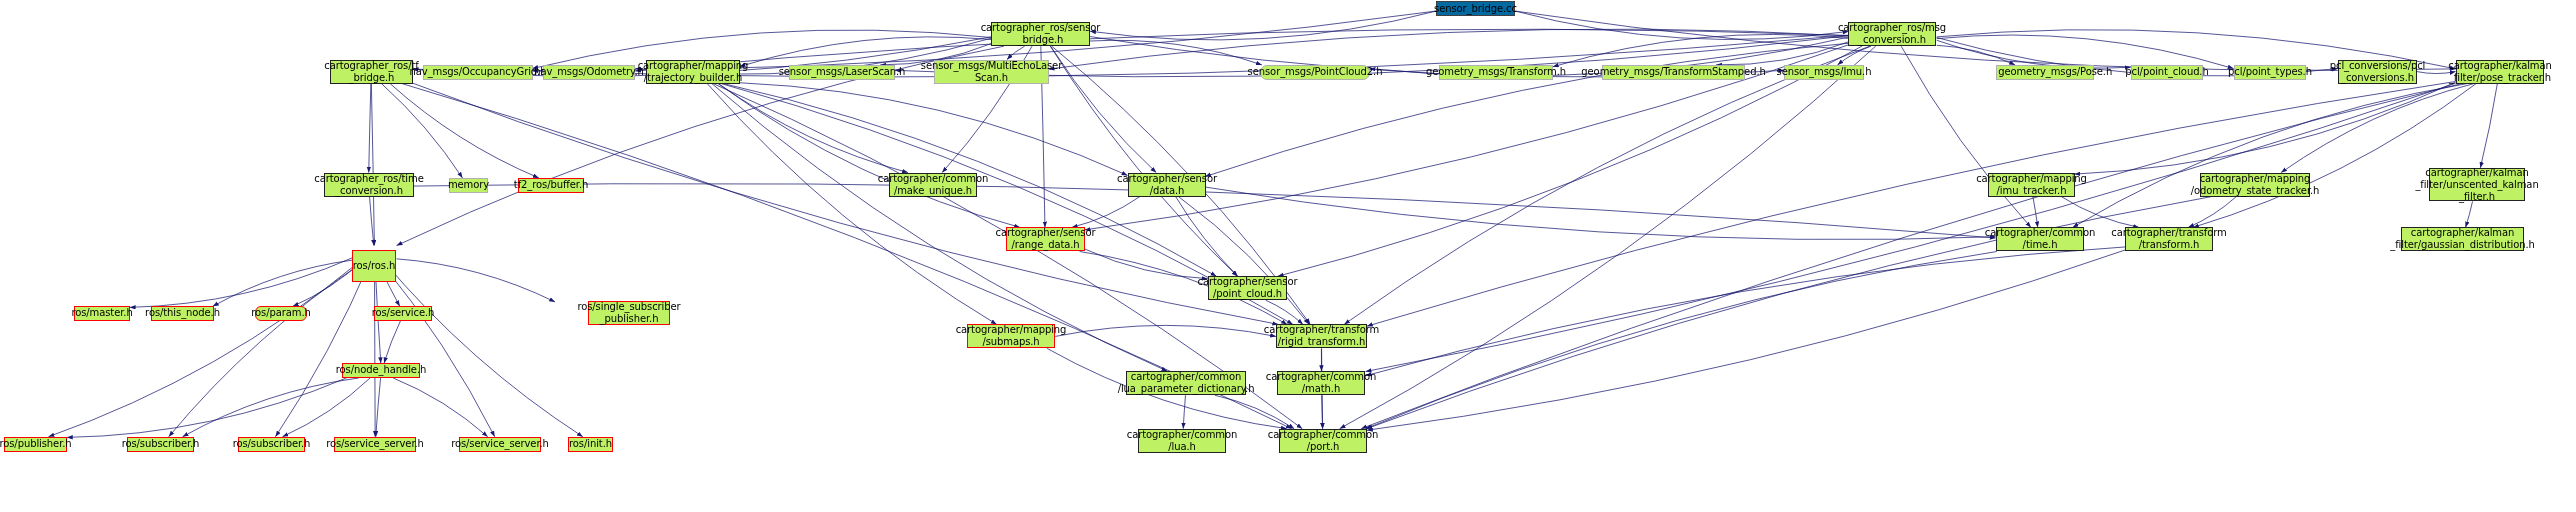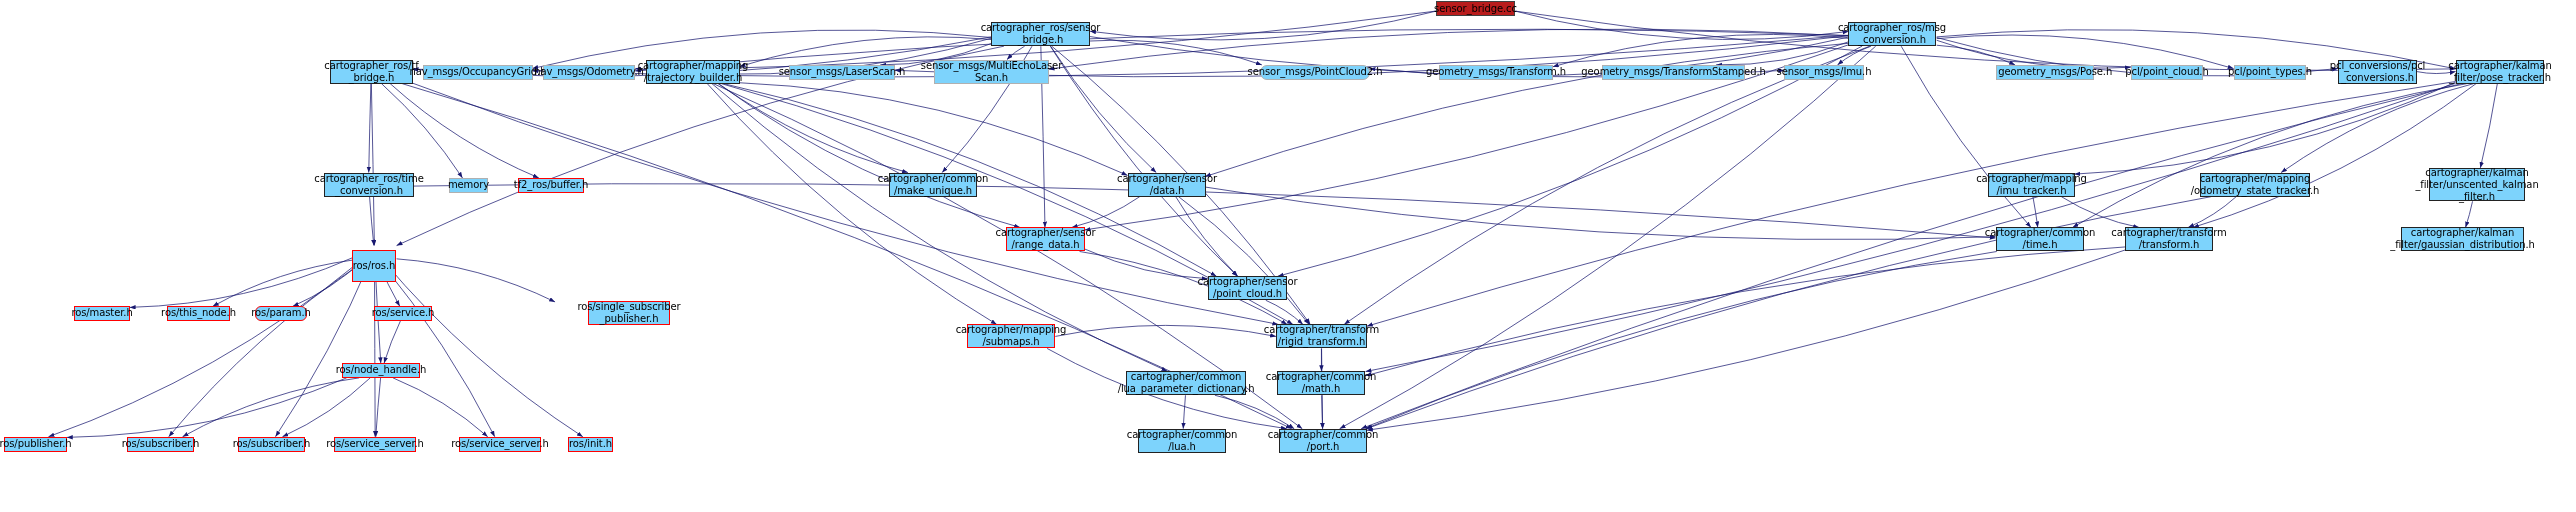--- a/index.html
+++ b/index.html
@@ -12,32 +12,32 @@
     overflow:hidden;
   }
   #edges{position:absolute;left:0;top:0;width:2576px;height:513px;pointer-events:none;}
   .node{
     position:absolute;
     box-sizing:border-box;
     display:flex;
     align-items:center;
     justify-content:center;
     text-align:center;
-    background:#7dd3fc;
+    background:#bef264;
     border:0.7px solid #808080;
     font-size:10px;
     line-height:12px;
     color:#000000;
     white-space:pre-line;
     letter-spacing:-0.1px;
     padding:0 2.7px;
   }
   .node.k-internal{border:1.3px solid #222222;}
   .node.k-red{border:1.3px solid #ff0000;}
-  .node.k-root{border:1.3px solid #404040;background:#b91c1c;}
+  .node.k-root{border:1.3px solid #404040;background:#0369a1;}
   .node.k-ext{border:0.7px solid #b0b0b0;}
 </style>
 </head>
 <body>
 
 <div id="canvas">
   <svg id="edges" xmlns="http://www.w3.org/2000/svg" viewBox="0 0 3852 767">
     <defs>
       <marker id="arrow" markerWidth="9" markerHeight="9" refX="8" refY="3" orient="auto" markerUnits="strokeWidth">
         <path d="M0,0 L8,3 L0,6 z" fill="#191970"></path>
@@ -194,21 +194,21 @@
       <div class="node k-internal" style="left: 1996px; top: 227px; width: 88px; height: 24px;"><span>cartographer/common
 /time.h</span></div>
       <div class="node k-internal" style="left: 2125px; top: 227px; width: 88px; height: 24px;"><span>cartographer/transform
 /transform.h</span></div>
       <div class="node k-internal" style="left: 2401px; top: 227px; width: 123px; height: 24px;"><span>cartographer/kalman
 _filter/gaussian_distribution.h</span></div>
       <div class="node k-red" style="left: 352px; top: 250px; width: 44px; height: 32px;"><span>ros/ros.h</span></div>
       <div class="node k-internal" style="left: 1208px; top: 276px; width: 79px; height: 24px;"><span>cartographer/sensor
 /point_cloud.h</span></div>
       <div class="node k-red" style="left: 74px; top: 306px; width: 56px; height: 14.7px;"><span>ros/master.h</span></div>
-      <div class="node k-red" style="left: 167px; top: 306px; width: 63px; height: 14.7px;"><span>ros/this_node.h</span></div>
+      <div class="node k-red" style="left: 151px; top: 306px; width: 63px; height: 14.7px;"><span>ros/this_node.h</span></div>
       <div class="node k-red" style="left: 255px; top: 306px; width: 52px; height: 14.7px; border-radius: 6px;"><span>ros/param.h</span></div>
       <div class="node k-red" style="left: 374px; top: 306px; width: 58px; height: 14.7px;"><span>ros/service.h</span></div>
       <div class="node k-red" style="left: 555px; top: 301px; width: 82px; height: 24px; margin-left: 33px;"><span>ros/single_subscriber
 _publisher.h</span></div>
       <div class="node k-red" style="left: 967px; top: 324px; width: 88px; height: 24px;"><span>cartographer/mapping
 /submaps.h</span></div>
       <div class="node k-internal" style="left: 1276px; top: 324px; width: 91px; height: 24px;"><span>cartographer/transform
 /rigid_transform.h</span></div>
       <div class="node k-red" style="left: 342px; top: 363px; width: 78px; height: 14.7px;"><span>ros/node_handle.h</span></div>
       <div class="node k-internal" style="left: 1126px; top: 371px; width: 120px; height: 24px;"><span>cartographer/common

